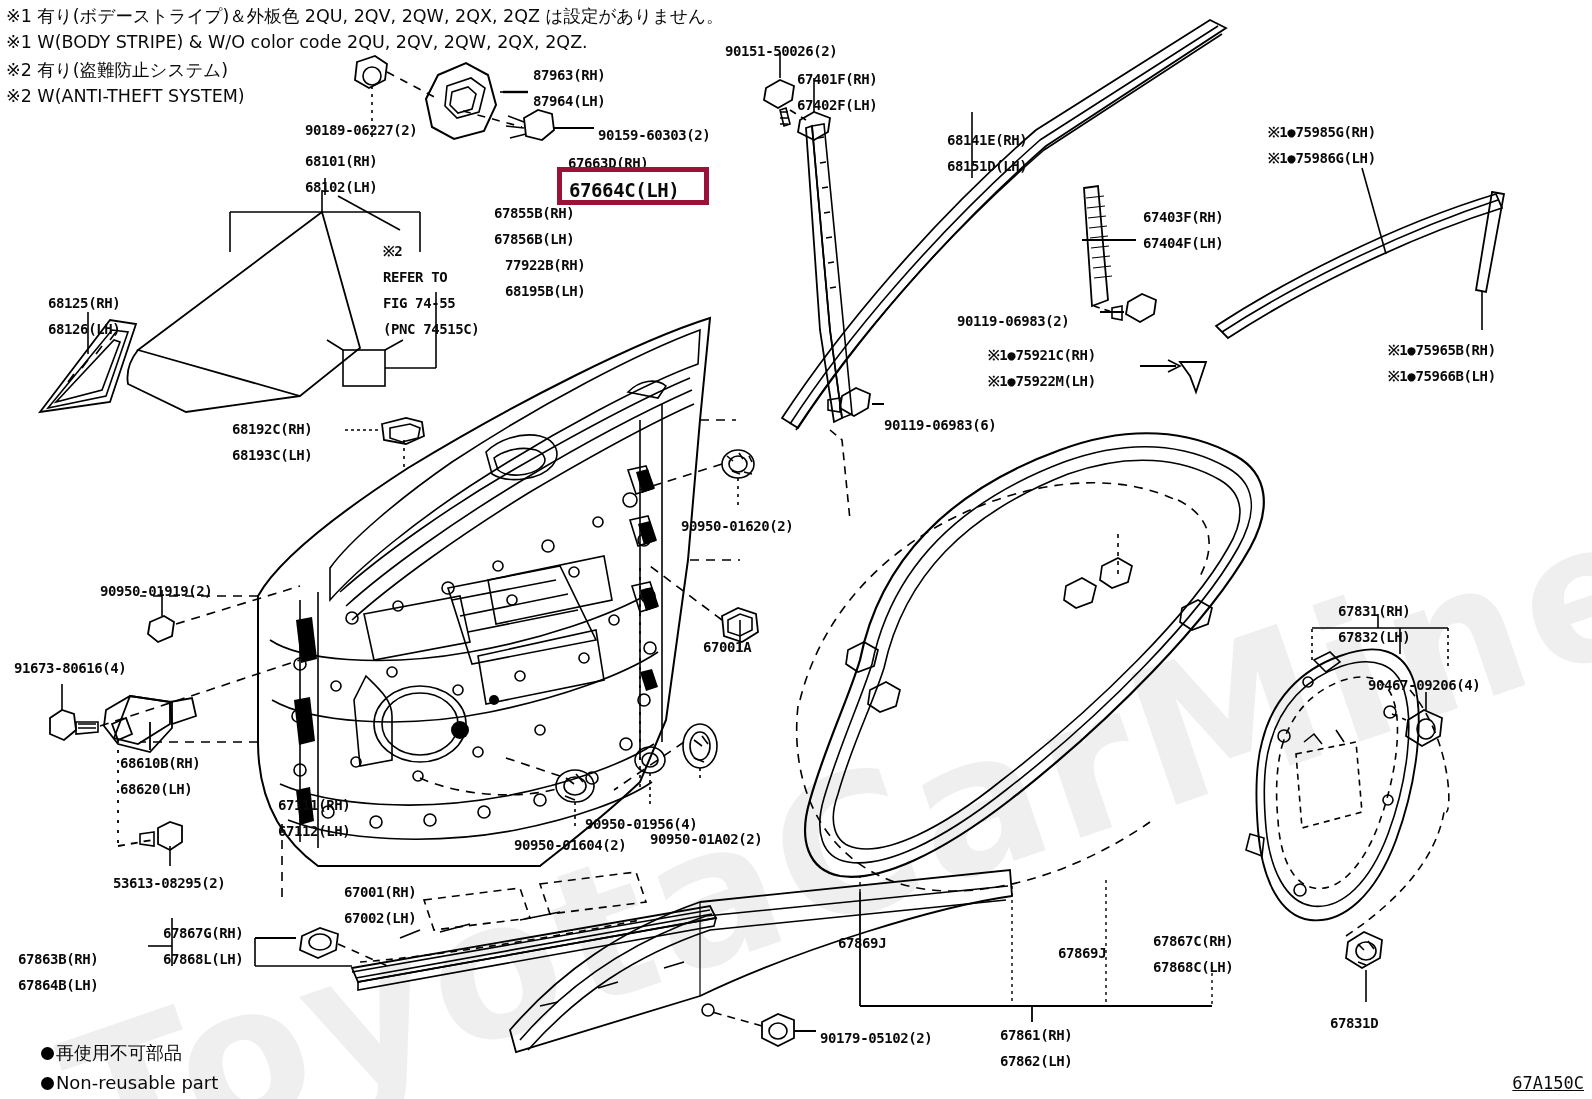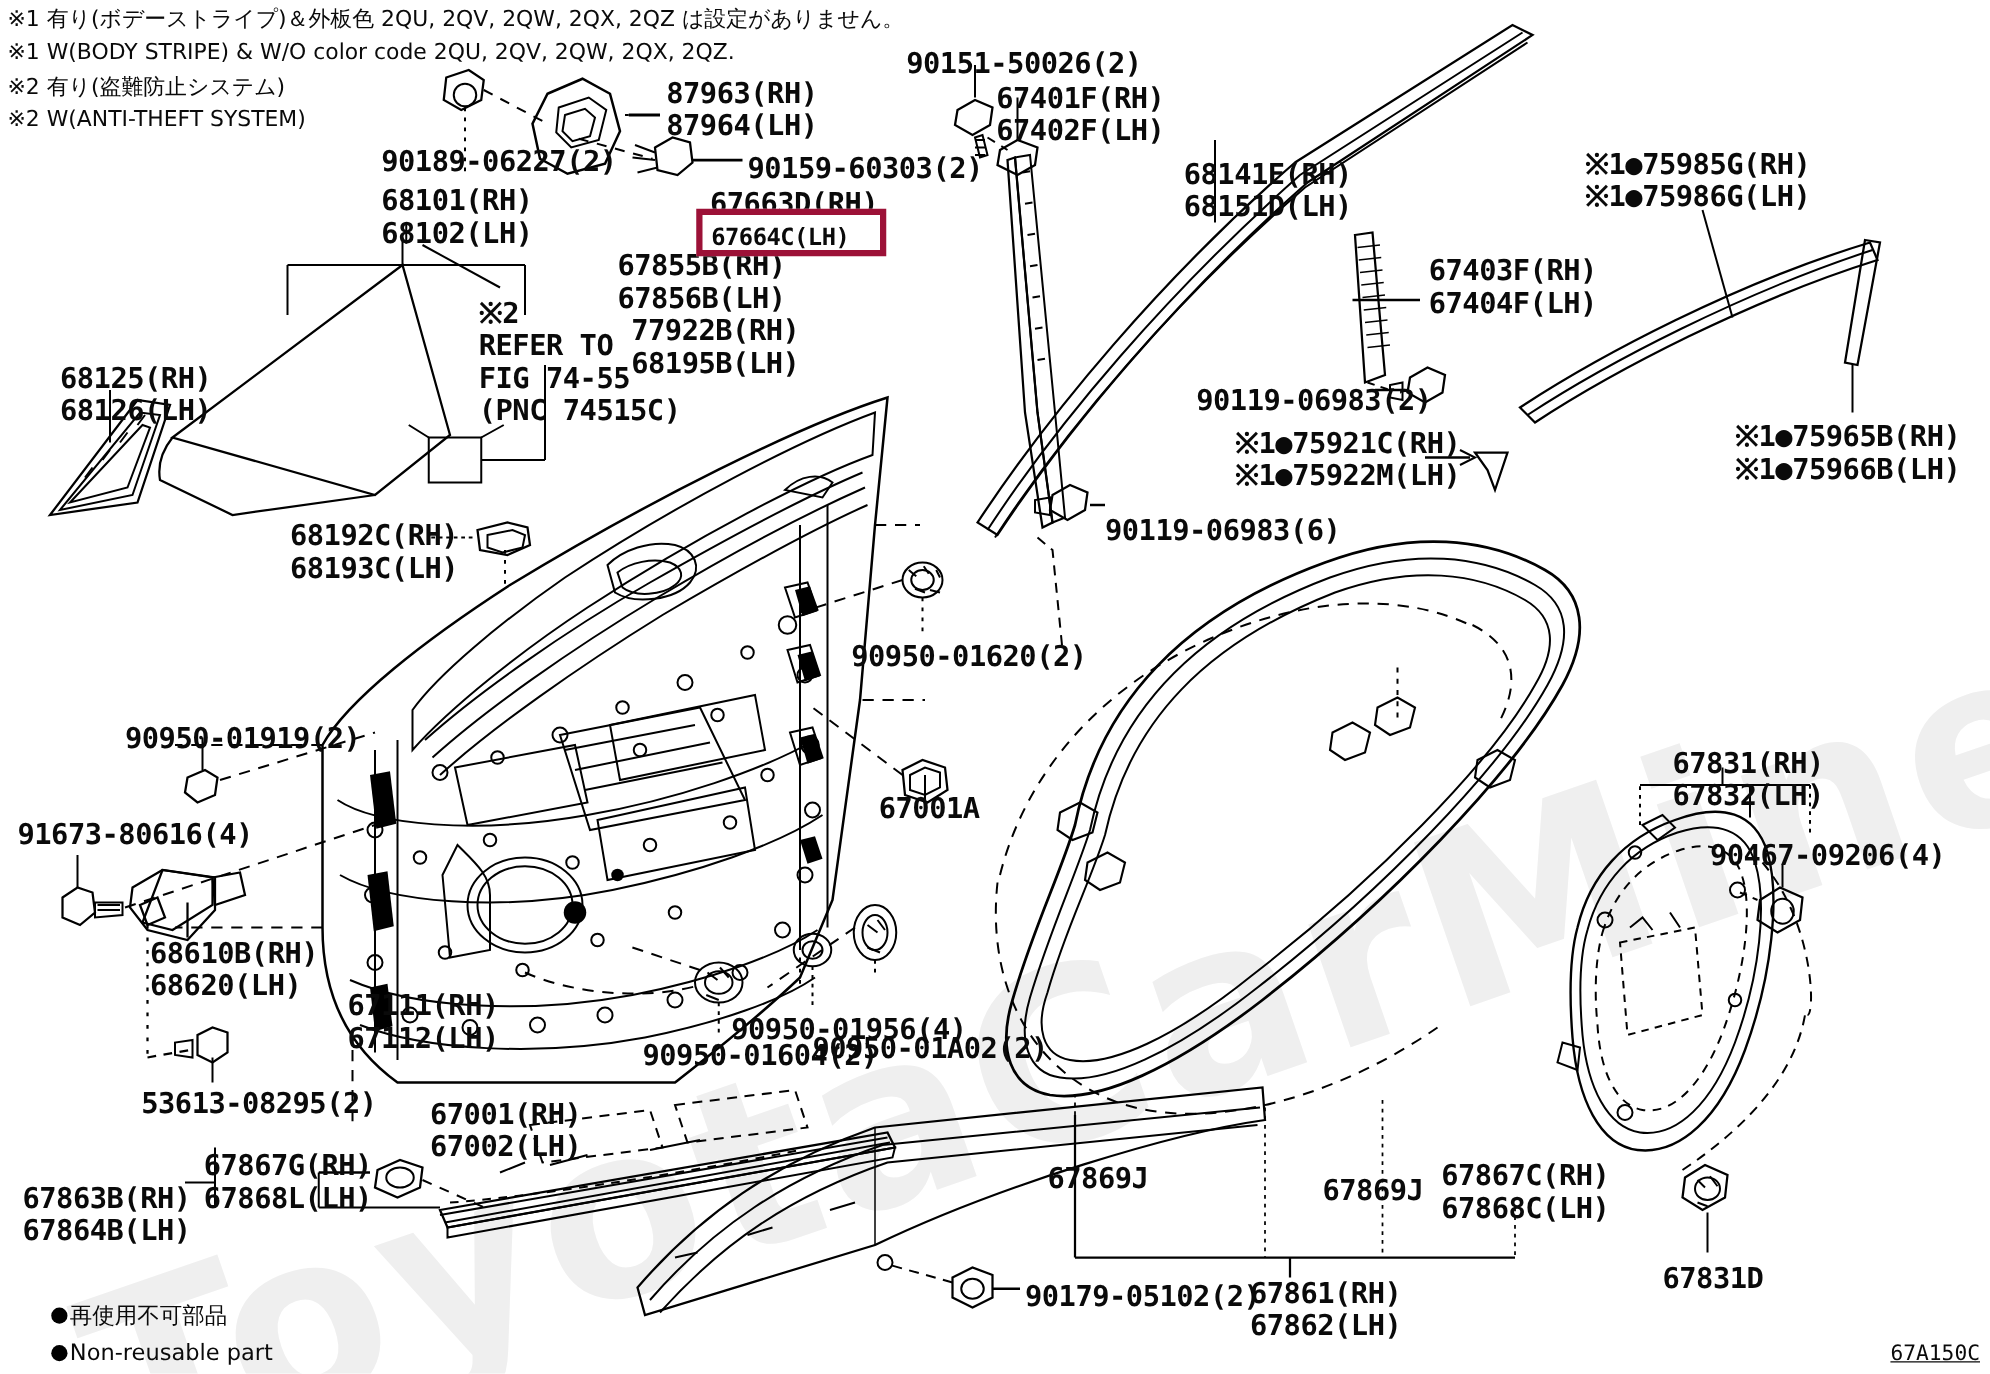--- a/index.html
+++ b/index.html
@@ -1,21 +1,21 @@
 <!DOCTYPE html>
 <html><head>
 <meta charset="utf-8">
 <style>
   html,body{margin:0;padding:0;background:#fff;}
   #page{
     position:relative;width:1592px;height:1099px;background:#fff;overflow:hidden;
     font-family:"DejaVu Sans Mono","Liberation Mono",monospace;
     color:#0a0a0a;
   }
-  .lbl{position:absolute;white-space:pre;font-size:23px;line-height:26px;
+  .lbl{position:absolute;white-space:pre;font-size:14px;line-height:26px;
        font-family:"DejaVu Sans Mono","Liberation Mono",monospace;
        font-weight:700;letter-spacing:-0.4px;}
   .note{position:absolute;white-space:pre;font-size:17.5px;line-height:24px;
         font-family:"DejaVu Sans","Liberation Sans",sans-serif;font-weight:400;}
   .legend{position:absolute;white-space:pre;font-size:18px;line-height:27px;
         font-family:"DejaVu Sans","Liberation Sans",sans-serif;font-weight:400;}
   .figcode{position:absolute;font-size:17px;font-weight:400;
         font-family:"DejaVu Sans Mono","Liberation Mono",monospace;letter-spacing:0px;text-decoration:underline;}
   .hl{position:absolute;border:5px solid #9c1137;background:#fff;box-sizing:border-box;}
   svg.art{position:absolute;left:0;top:0;width:1592px;height:1099px;pointer-events:none;}

